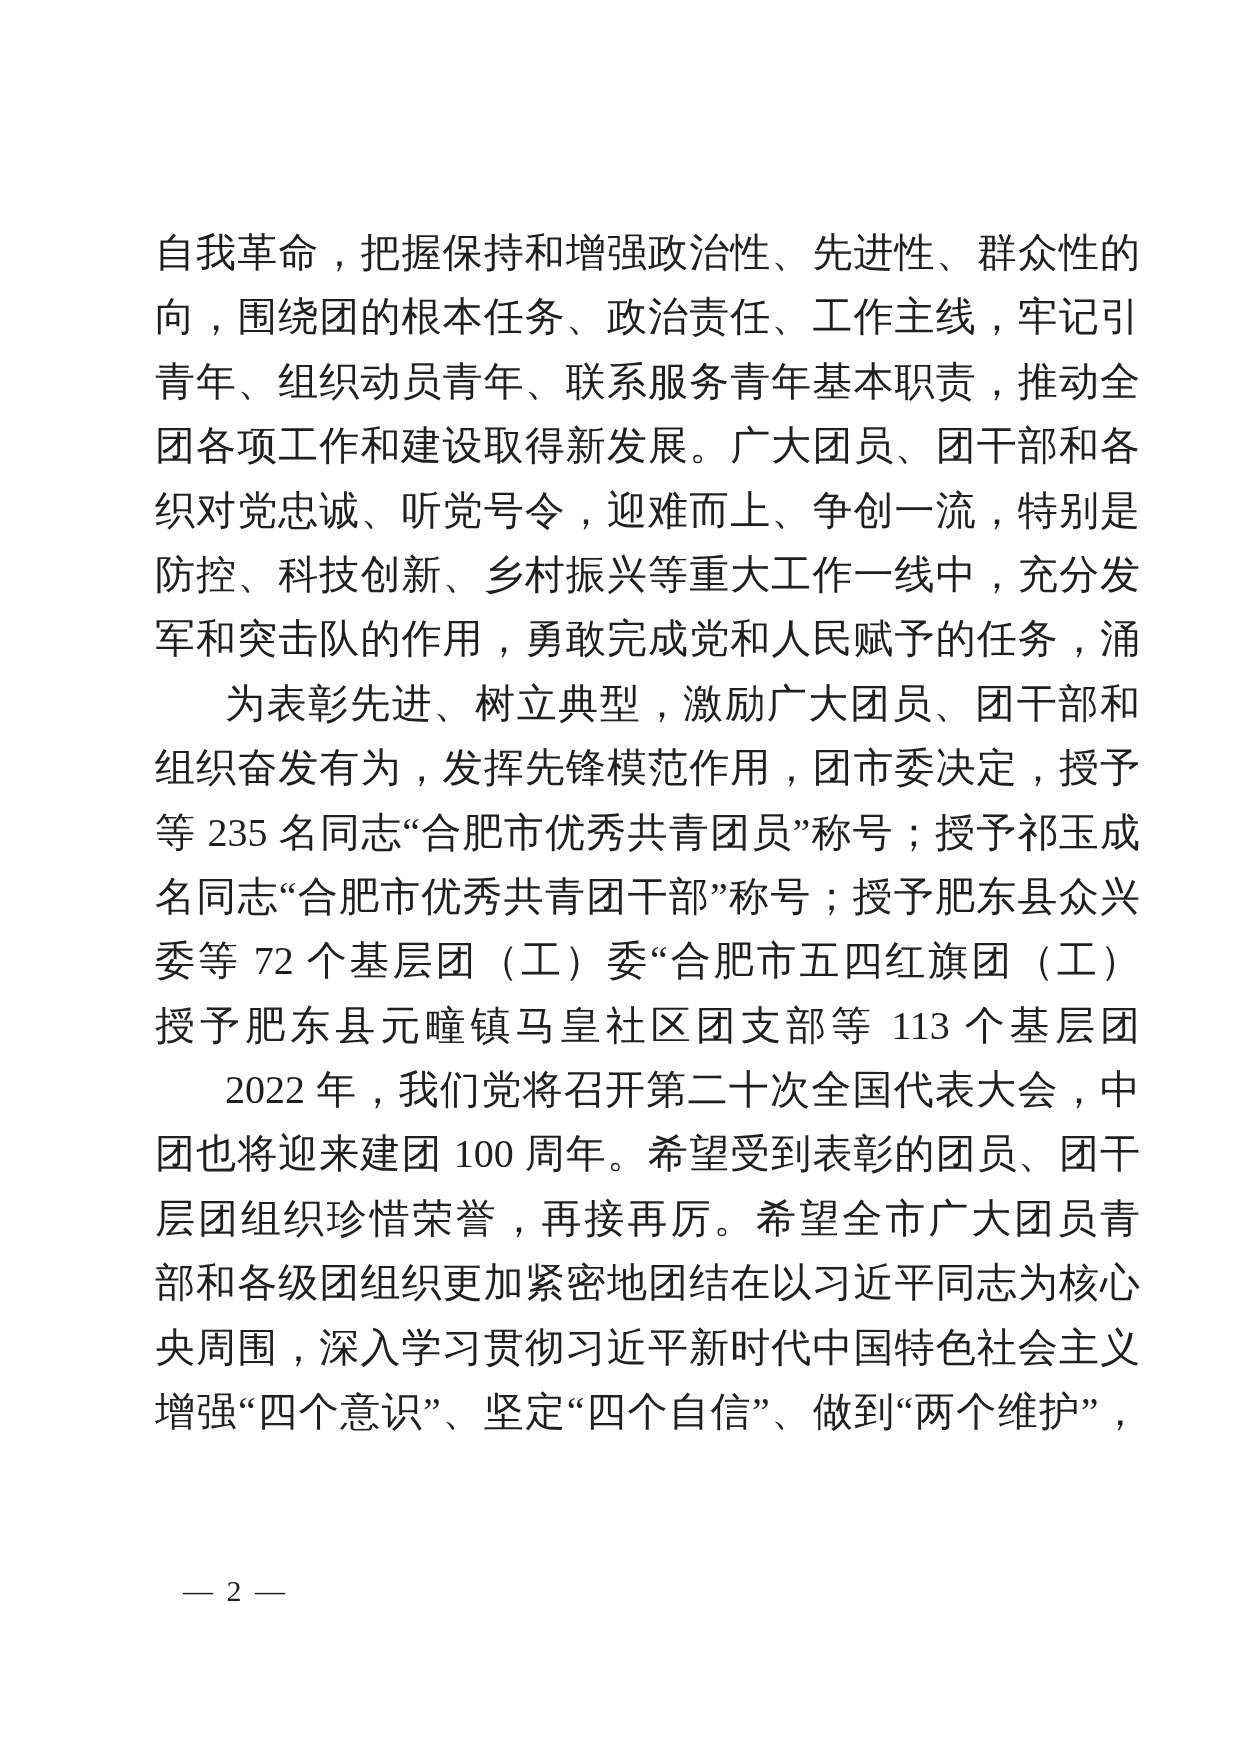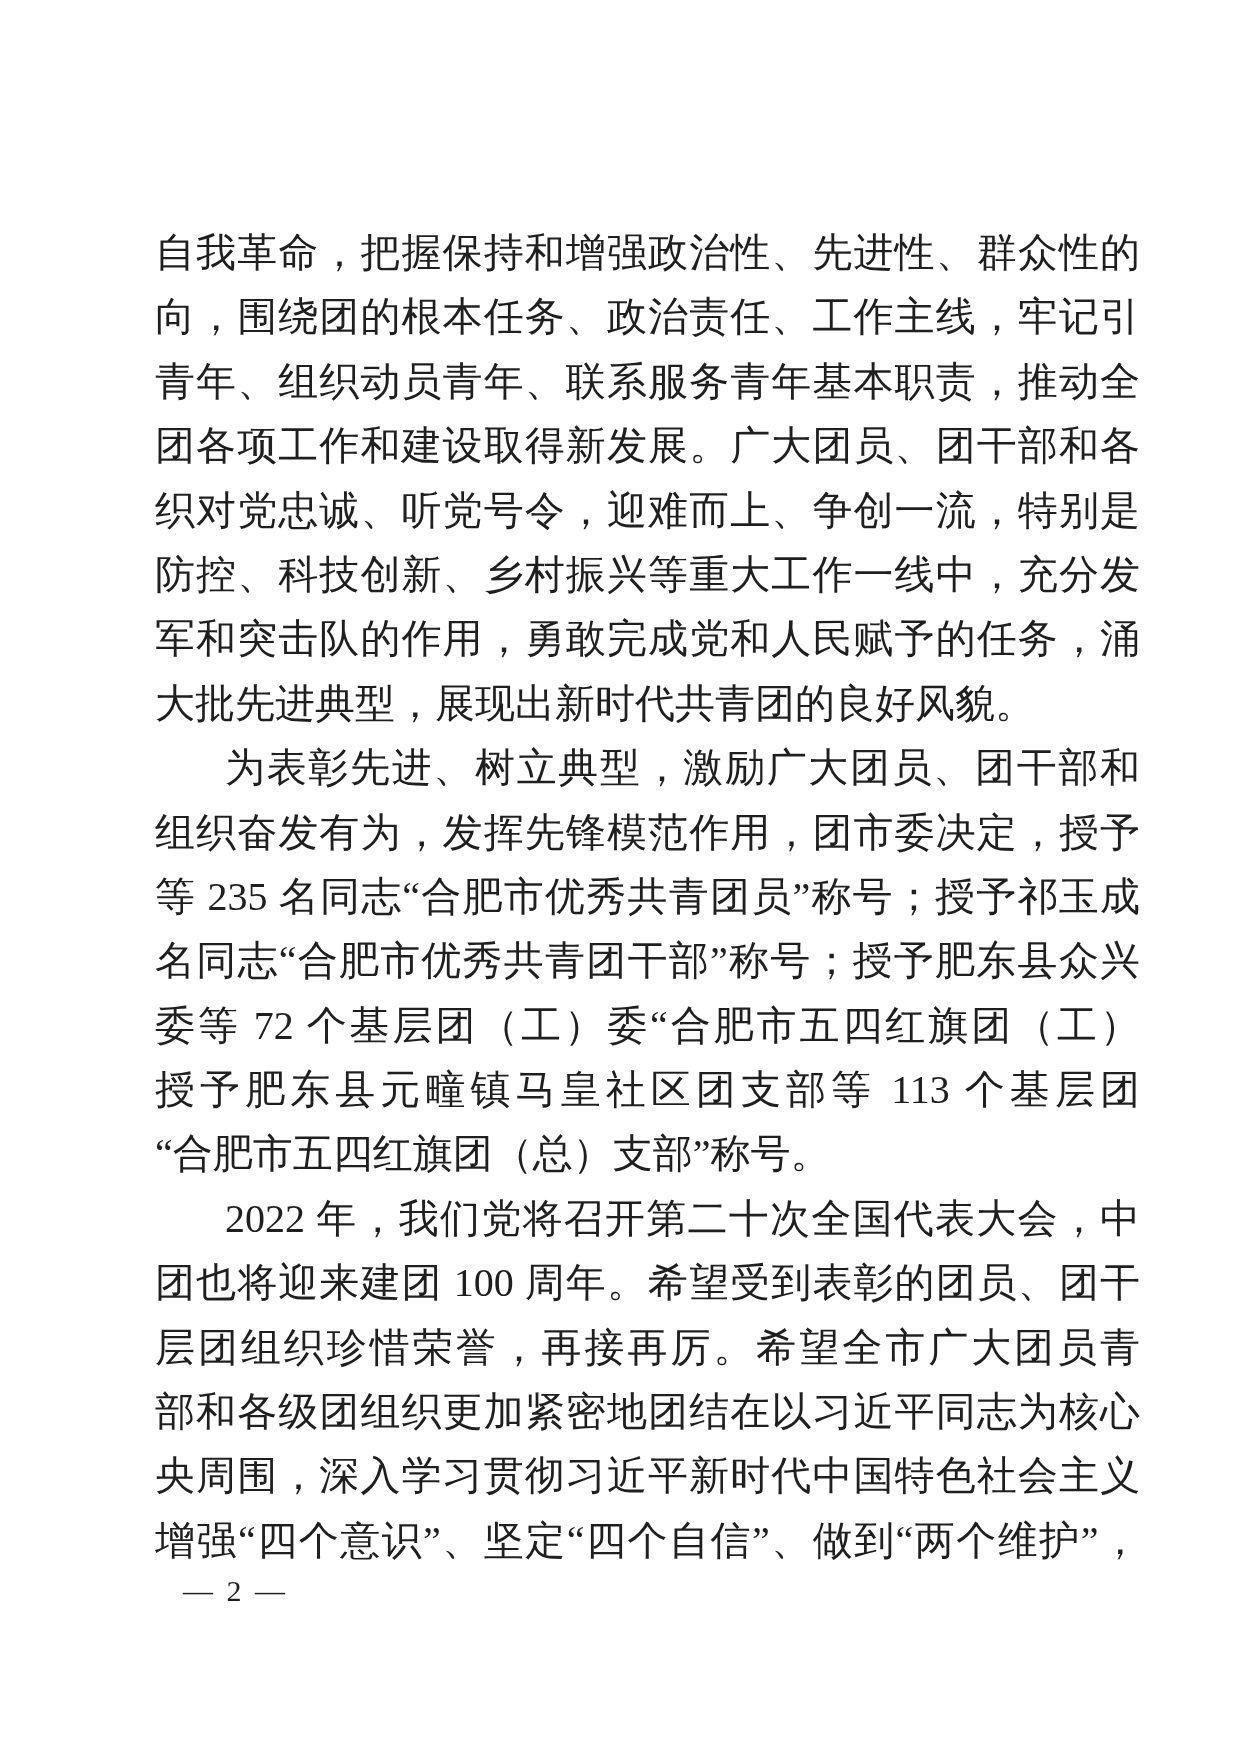--- a/index.html
+++ b/index.html
@@ -60,31 +60,29 @@
   <div class="text-block">
 
     <div class="para">
       <span class="line">自我革命，把握保持和增强政治性、先进性、群众性的前进方</span>
       <span class="line">向，围绕团的根本任务、政治责任、工作主线，牢记引领凝聚</span>
       <span class="line">青年、组织动员青年、联系服务青年基本职责，推动全市共青</span>
       <span class="line">团各项工作和建设取得新发展。广大团员、团干部和各级团组</span>
       <span class="line">织对党忠诚、听党号令，迎难而上、争创一流，特别是在疫情</span>
       <span class="line">防控、科技创新、乡村振兴等重大工作一线中，充分发挥生力</span>
       <span class="line">军和突击队的作用，勇敢完成党和人民赋予的任务，涌现出一</span>
-      <span class="line para-end">大批先进典型，展现出新时代共青团的良好风貌。</span>
     </div>
 
     <div class="para">
       <span class="line indent">为表彰先进、树立典型，激励广大团员、团干部和各级团</span>
       <span class="line">组织奋发有为，发挥先锋模范作用，团市委决定，授予张玉莹</span>
       <span class="line">等 235 名同志“合肥市优秀共青团员”称号；授予祁玉成等 195</span>
       <span class="line">名同志“合肥市优秀共青团干部”称号；授予肥东县众兴乡团</span>
       <span class="line">委等 72 个基层团（工）委“合肥市五四红旗团（工）委”称号；</span>
       <span class="line">授予肥东县元疃镇马皇社区团支部等 113 个基层团（总）支部</span>
-      <span class="line para-end">“合肥市五四红旗团（总）支部”称号。</span>
     </div>
 
     <div class="para">
       <span class="line indent">2022 年，我们党将召开第二十次全国代表大会，中国共青</span>
       <span class="line">团也将迎来建团 100 周年。希望受到表彰的团员、团干部、基</span>
       <span class="line">层团组织珍惜荣誉，再接再厉。希望全市广大团员青年、团干</span>
       <span class="line">部和各级团组织更加紧密地团结在以习近平同志为核心的党中</span>
       <span class="line">央周围，深入学习贯彻习近平新时代中国特色社会主义思想，</span>
       <span class="line">增强“四个意识”、坚定“四个自信”、做到“两个维护”，以先</span>
     </div>

